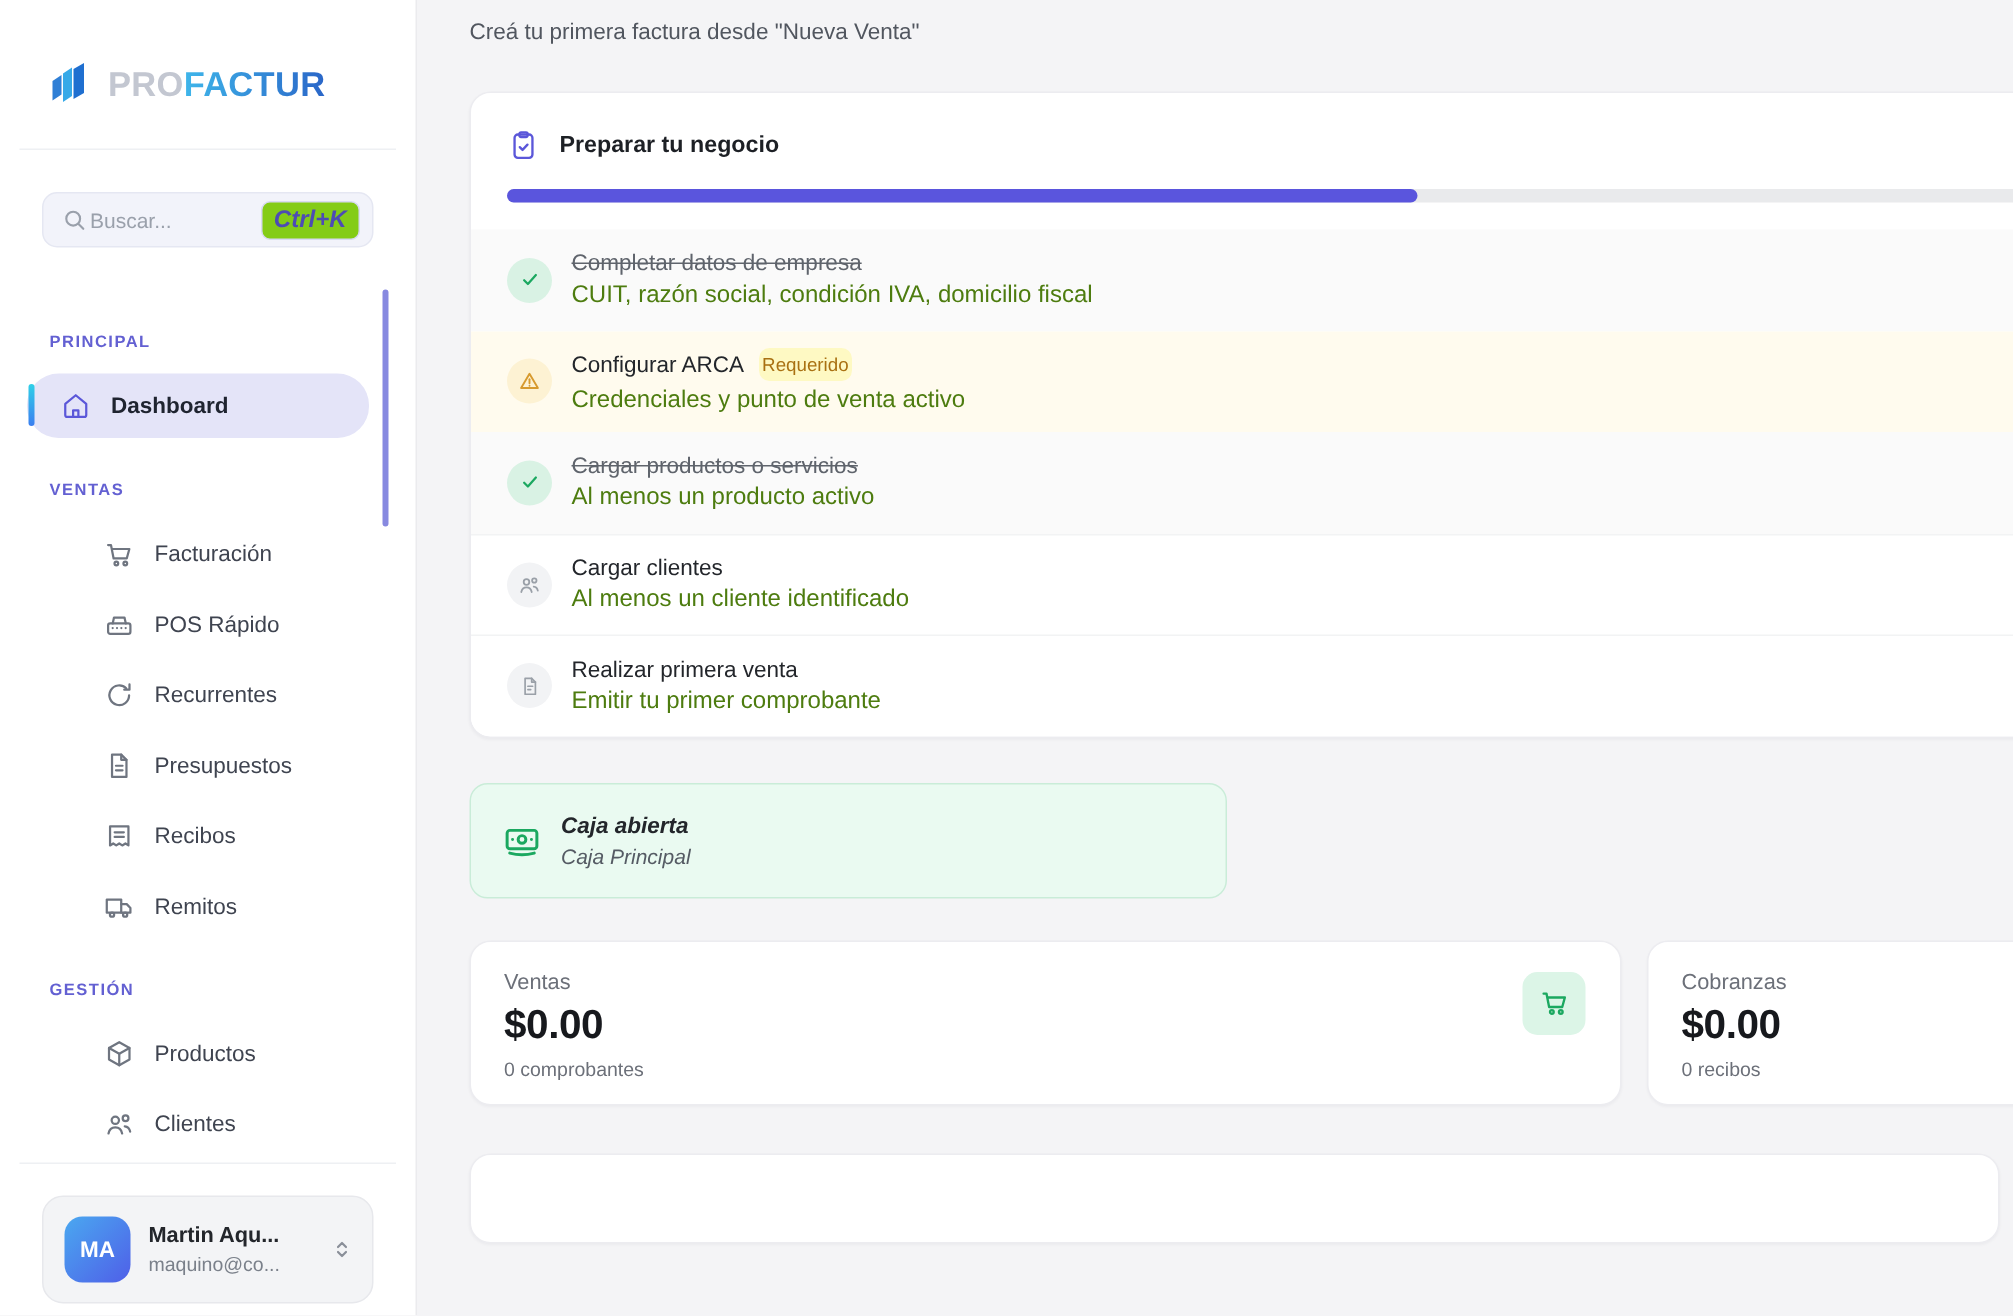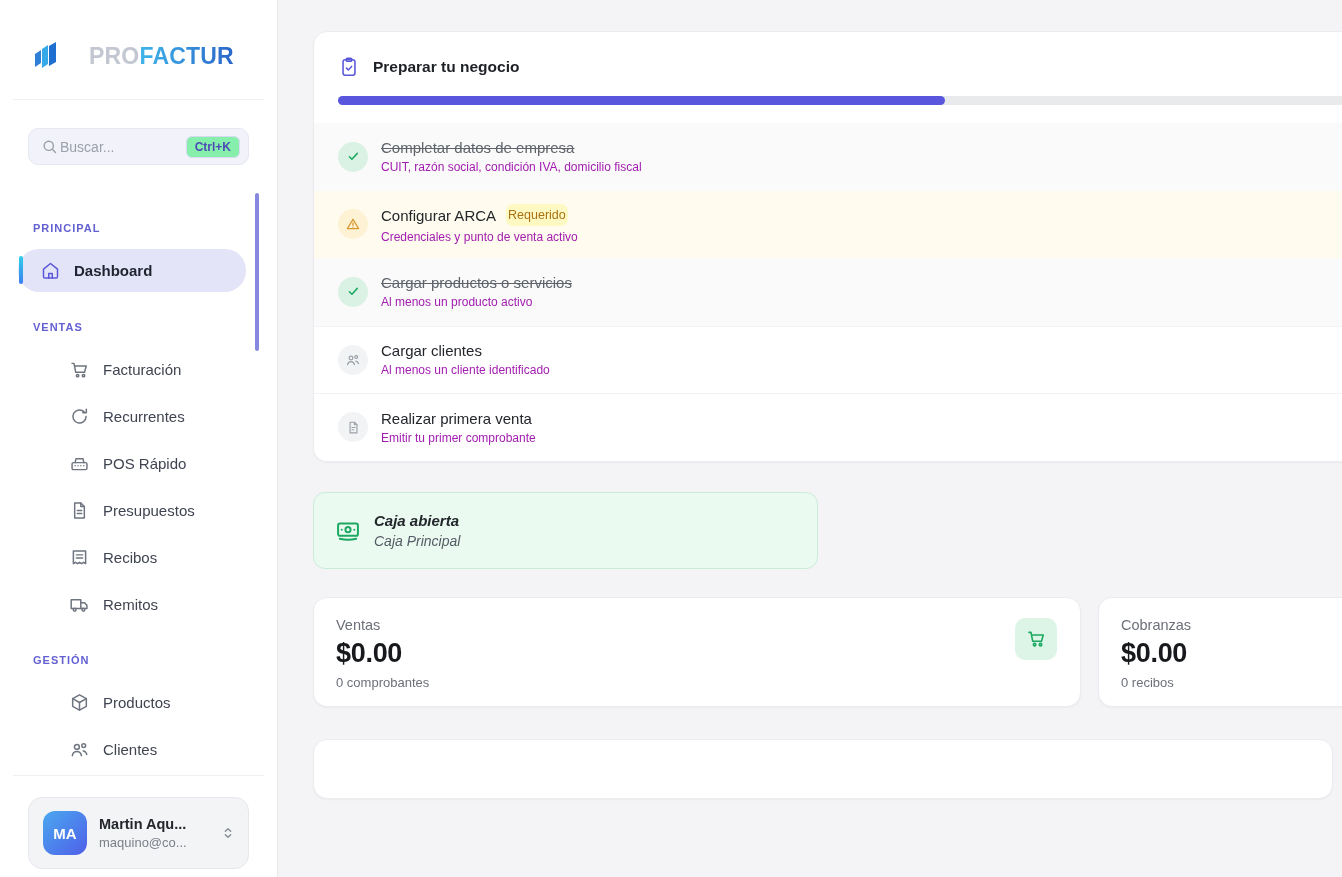--- a/index.html
+++ b/index.html
@@ -8,21 +8,21 @@
     font-family:"Liberation Sans","DejaVu Sans",sans-serif;
     background:#f4f4f6; color:#23262b;
     display:flex;
   }
 
   
   .sidebar {
     position:relative; width:278px; height:877px; flex:0 0 278px;
     background:#ffffff; border-right:1px solid #ebebee;
   }
-  .logo-row { margin:36px 0 0 30px; height:40px; display:flex; align-items:center; gap:23px; }
+  .logo-row { margin:36px 0 0 30px; height:40px; display:flex; align-items:center; gap:6px; }
   .logo-mark { width:36px; height:36px; }
   .logo-text { font-size:23px; font-weight:800; letter-spacing:.2px; }
   .logo-pro { color:#c3c7d1; }
   .logo-factur {
     background:linear-gradient(90deg,#3fb6ea,#2a66c8);
     -webkit-background-clip:text; background-clip:text; color:#2f84d8;
     -webkit-text-fill-color:transparent;
   }
   .side-divider { margin:23px 13px 0; border-top:1px solid #eef0f3; }
 
@@ -30,22 +30,22 @@
     margin:28px 28px 0; height:37px; display:flex; align-items:center;
     background:#f2f3fa; border:1px solid #e5e7f2; border-radius:10px; padding:0 8px 0 12px;
   }
   .search-box svg { flex:0 0 17px; color:#9aa0ab; }
   .search-box input {
     flex:1; border:0; background:transparent; outline:none; margin-left:2px;
     font-size:14px; color:#3d424b; font-family:inherit; min-width:0;
   }
   .search-box input::placeholder { color:#9aa0ab; }
   .kbd-badge {
-    font-size:12px; font-weight:700; color:#4d4bb5; background:#86efac;
-    border:1px solid #d8daf2; border-radius:6px; padding:3px 8px; white-space:nowrap;
+    font-size:16px; font-weight:700; color:#4d4bb5; background:#84cc16;
+    border:1px solid #d8daf2; border-radius:6px; padding:3px 8px; white-space:nowrap;font-style:italic;
   }
 
   .nav { margin-top:57px; }
   .section-label {
     margin-left:33px; font-size:11px; font-weight:700; letter-spacing:1px;
     color:#6360d2; text-transform:uppercase;
   }
   .section-label.ventas { margin-top:29px; }
   .section-label.gestion { margin-top:26px; }
 
@@ -115,21 +115,21 @@
   .row-icon {
     width:30px; height:30px; border-radius:50%; flex:0 0 30px;
     display:flex; align-items:center; justify-content:center;
   }
   .row.done .row-icon    { background:#d9f2e4; color:#1ba860; }
   .row.warning .row-icon { background:#fdf2d3; color:#d79a2e; }
   .row.pending .row-icon { background:#f2f3f5; color:#9aa0a8; }
   .row-texts { margin-left:13px; }
   .row-title { font-size:15px; font-weight:500; color:#23262b; display:flex; align-items:center; }
   .row.done .row-title { color:#5f646c; text-decoration:line-through; }
-  .row-sub { font-size:12px; color:#a21caf; margin-top:4px; }
+  .row-sub { font-size:16px; color:#4d7c0f; margin-top:4px; }
   .badge {
     margin-left:10px; font-size:12.5px; font-weight:400; color:#a97112;
     background:#fef9c3; border-radius:7px; padding:4px 2px; text-decoration:none;
   }
 
   .cash-card {
     margin-top:30px; width:505px; height:77px; background:#eafaf1;
     border:1px solid #c9ecd8; border-radius:12px;
     display:flex; align-items:center; padding:0 20px; cursor:pointer;font-style:italic;
   }
@@ -194,32 +194,32 @@
       <div class="nav-item">
         <svg class="nav-icon" viewBox="0 0 24 24" fill="none" stroke="currentColor" stroke-width="1.7" stroke-linecap="round" stroke-linejoin="round">
           <path d="M3.5 5h2.2l2 10.2h10l2-7.2H6.3"></path>
             <circle cx="9.8" cy="19" r="1.4"></circle>
             <circle cx="16.6" cy="19" r="1.4"></circle>
         </svg>
         <span class="nav-label">Facturación</span>
       </div>
       <div class="nav-item">
         <svg class="nav-icon" viewBox="0 0 24 24" fill="none" stroke="currentColor" stroke-width="1.7" stroke-linecap="round" stroke-linejoin="round">
-          <path d="M19.5 12a7.5 7.5 0 1 1-2.2-5.3"></path>
-            <path d="M19.8 3.8v4h-4"></path>
-        </svg>
-        <span class="nav-label">Recurrentes</span>
-      </div>
-      <div class="nav-item">
-        <svg class="nav-icon" viewBox="0 0 24 24" fill="none" stroke="currentColor" stroke-width="1.7" stroke-linecap="round" stroke-linejoin="round">
           <rect x="3.5" y="11" width="17" height="8" rx="1.6"></rect>
             <path d="M7 11 8 6.5h8L17 11"></path>
             <path d="M7 14.5h.01M10.3 14.5h.01M13.6 14.5h.01M16.9 14.5h.01"></path>
         </svg>
         <span class="nav-label">POS Rápido</span>
+      </div>
+      <div class="nav-item">
+        <svg class="nav-icon" viewBox="0 0 24 24" fill="none" stroke="currentColor" stroke-width="1.7" stroke-linecap="round" stroke-linejoin="round">
+          <path d="M19.5 12a7.5 7.5 0 1 1-2.2-5.3"></path>
+            <path d="M19.8 3.8v4h-4"></path>
+        </svg>
+        <span class="nav-label">Recurrentes</span>
       </div>
       <div class="nav-item">
         <svg class="nav-icon" viewBox="0 0 24 24" fill="none" stroke="currentColor" stroke-width="1.7" stroke-linecap="round" stroke-linejoin="round">
           <path d="M6.5 3.5h7l4 4v13h-11z"></path>
             <path d="M13.5 3.5v4h4"></path>
             <path d="M9.5 12h5M9.5 15.5h5"></path>
         </svg>
         <span class="nav-label">Presupuestos</span>
       </div>
       <div class="nav-item">
@@ -274,20 +274,21 @@
     </div>
     <svg class="profile-chevron" width="16" height="16" viewBox="0 0 24 24" fill="none" stroke="currentColor" stroke-width="2.2" stroke-linecap="round" stroke-linejoin="round">
       <path d="M8 9.5 12 5.5l4 4"></path>
         <path d="M8 14.5l4 4 4-4"></path>
     </svg>
   </div>
 </aside>
 
 <main class="main">
 
+  <div class="subtitle">Creá tu primera factura desde "Nueva Venta"</div>
 
   <section class="card checklist-card">
     <div class="checklist-header">
       <svg width="22" height="22" viewBox="0 0 24 24" fill="none" stroke="currentColor" stroke-width="1.7" stroke-linecap="round" stroke-linejoin="round">
         <rect x="5.5" y="4" width="13" height="17" rx="2.4"></rect>
           <rect x="9" y="2.4" width="6" height="3.4" rx="1.2"></rect>
           <path d="M9.3 13.2l2 2 3.6-3.8"></path>
       </svg>
       <span class="checklist-title">Preparar tu negocio</span>
     </div>

